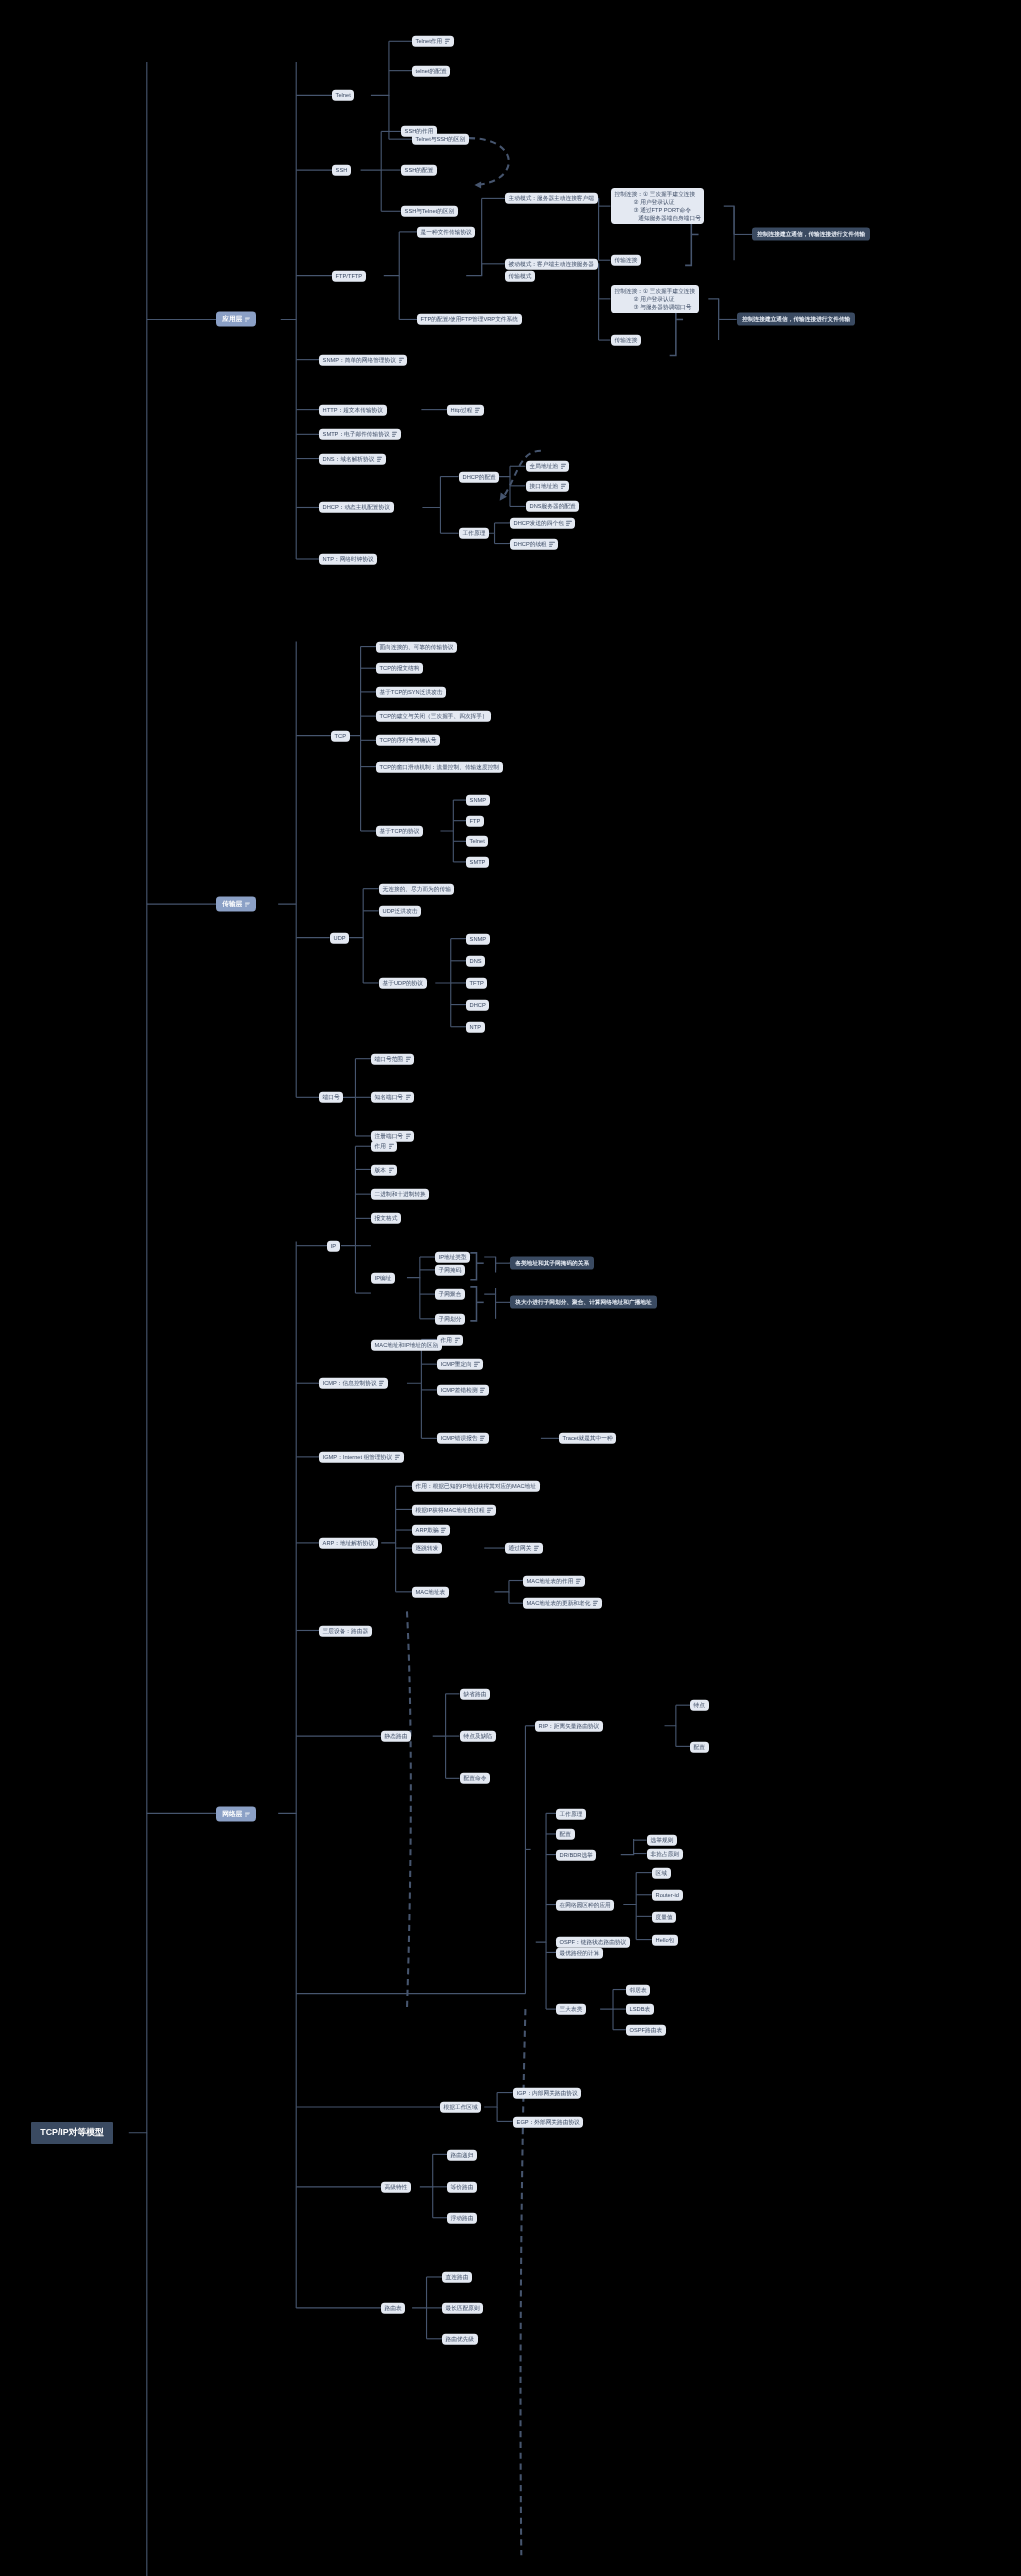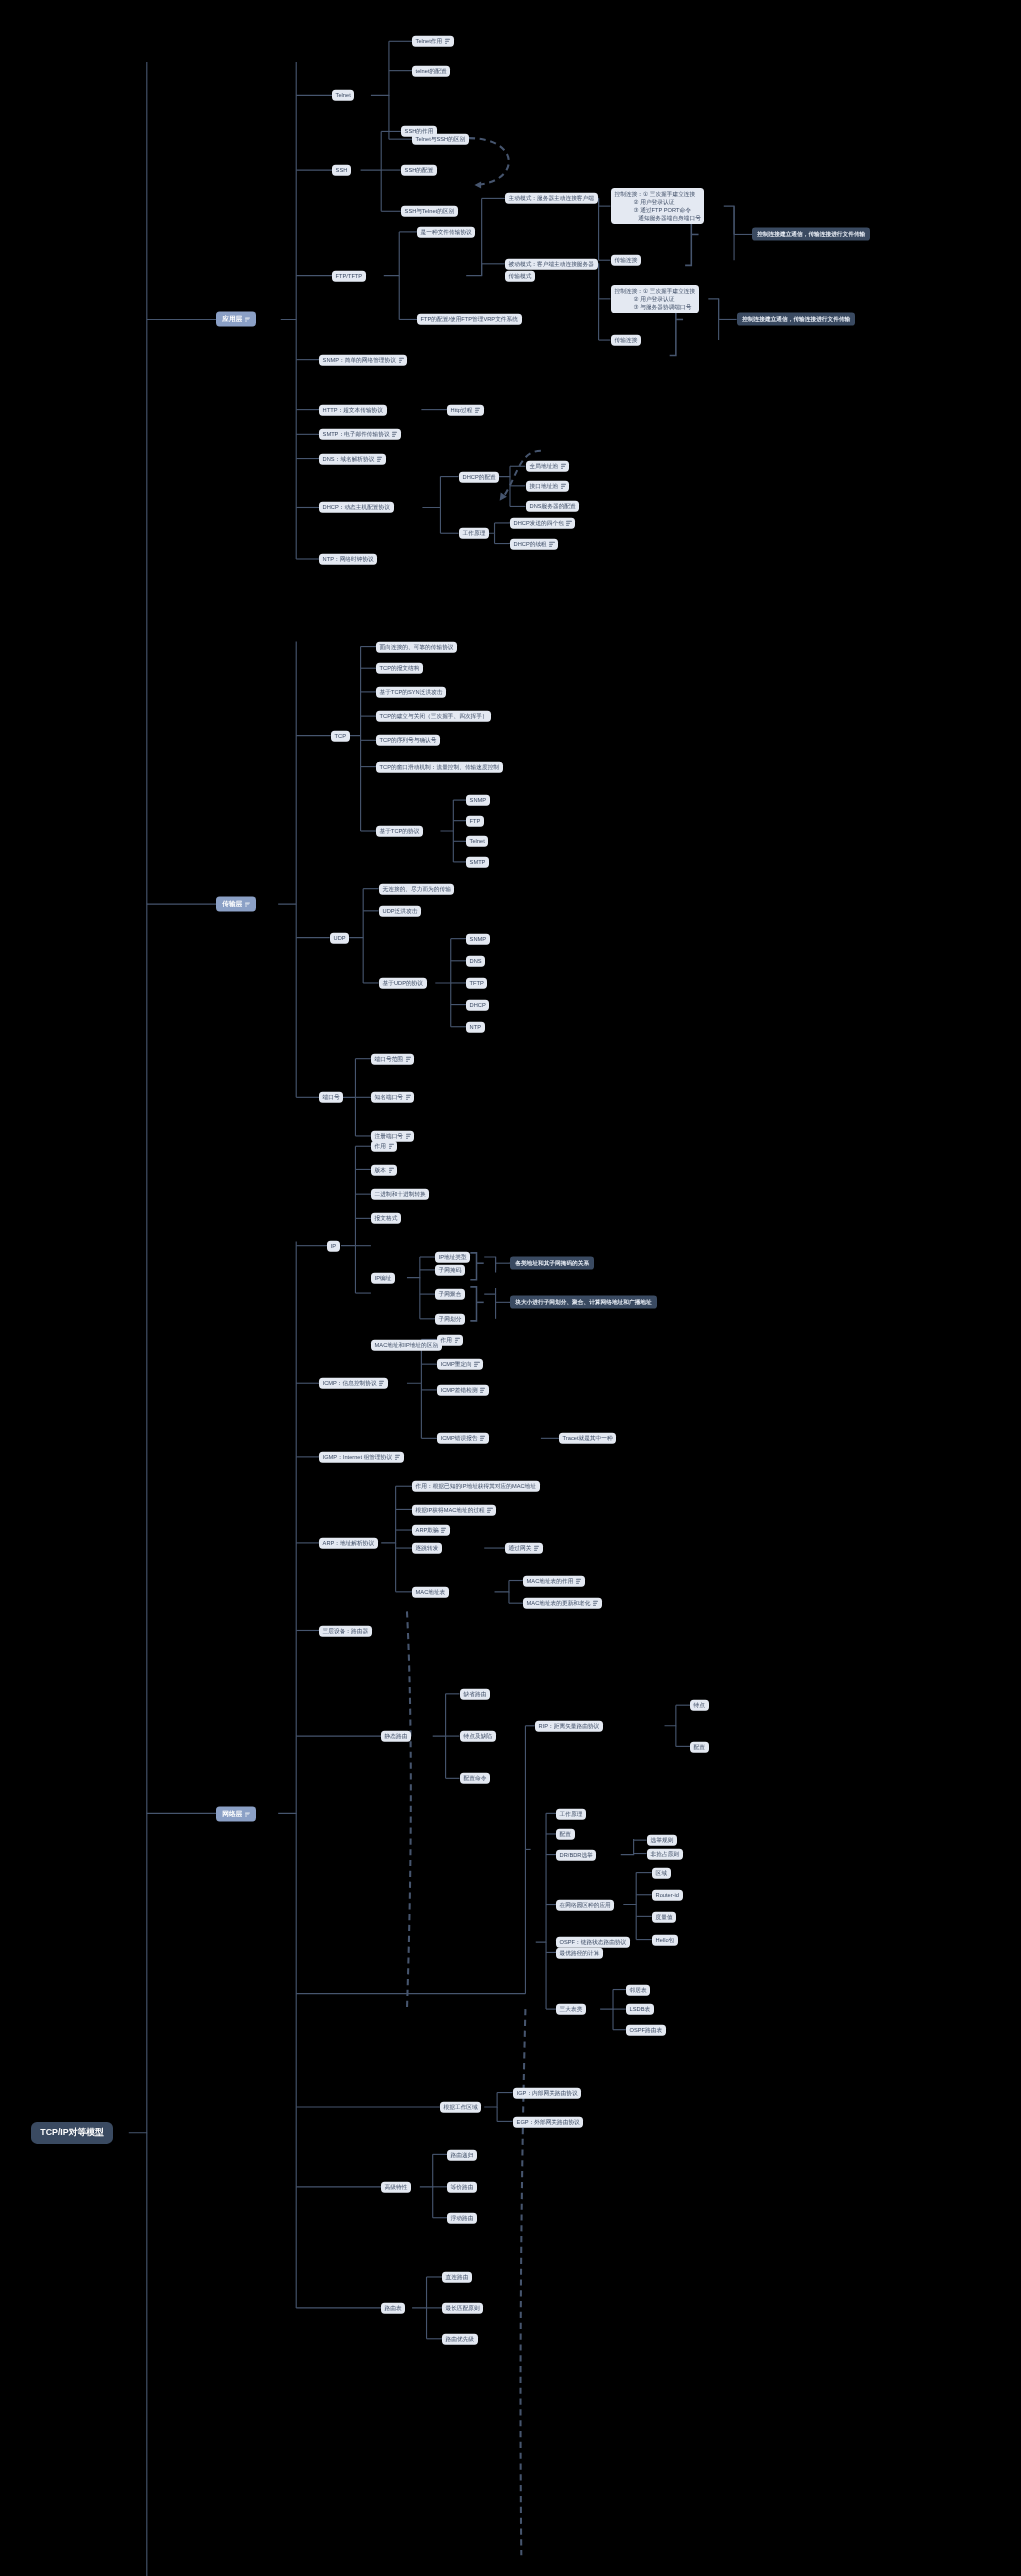--- a/index.html
+++ b/index.html
@@ -19,21 +19,21 @@
     border-radius:3.6px;
     padding:1.5px 3.6px;
     font-size:5.7px;
     line-height:1.35;
     white-space:nowrap;
     display:flex;align-items:center;gap:2.6px;
     transform:translateY(-50%);
   }
   .node.root{
     background:#3a4a61;color:#fff;font-weight:bold;font-size:8.8px;
-    border-radius:6px;padding:5.2px 9.3px;
+    border-radius:1px;padding:5.2px 9.3px;
   }
   .node.layer{
     background:#8ba0c6;color:#fff;font-weight:bold;font-size:6.7px;
     border-radius:3.6px;padding:3.1px 6.2px;
   }
   .node.note{
     background:#3a4a61;color:#e8edf5;font-weight:bold;
     border-radius:3.1px;padding:2.6px 5.2px;
   }
   .node.multiline{white-space:pre;line-height:1.45;align-items:flex-start;}

